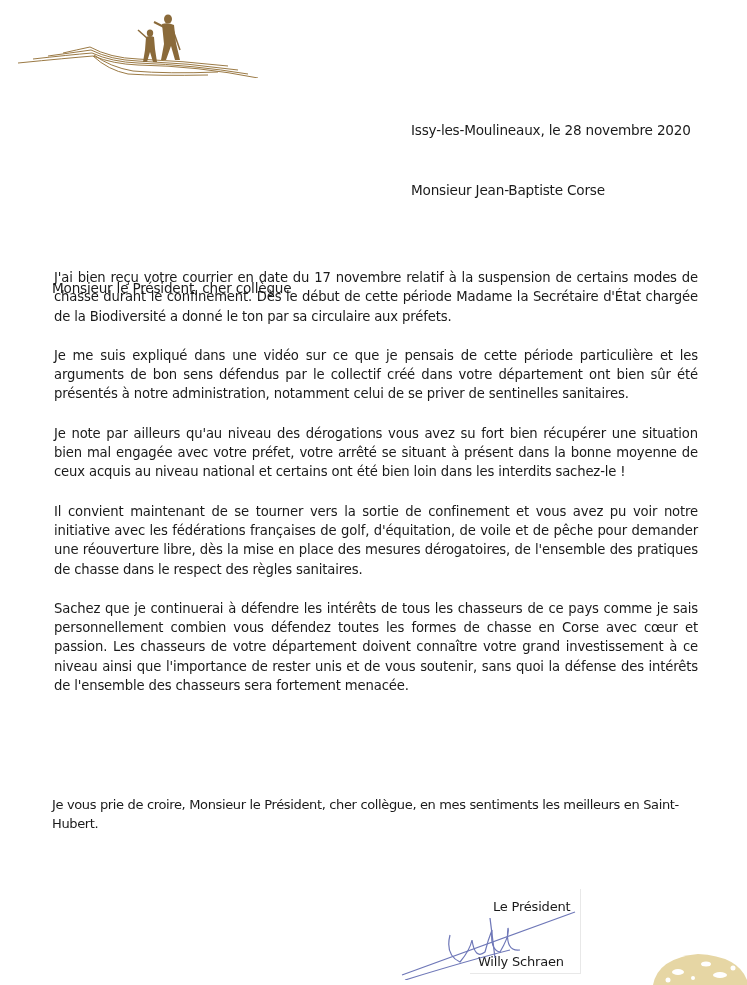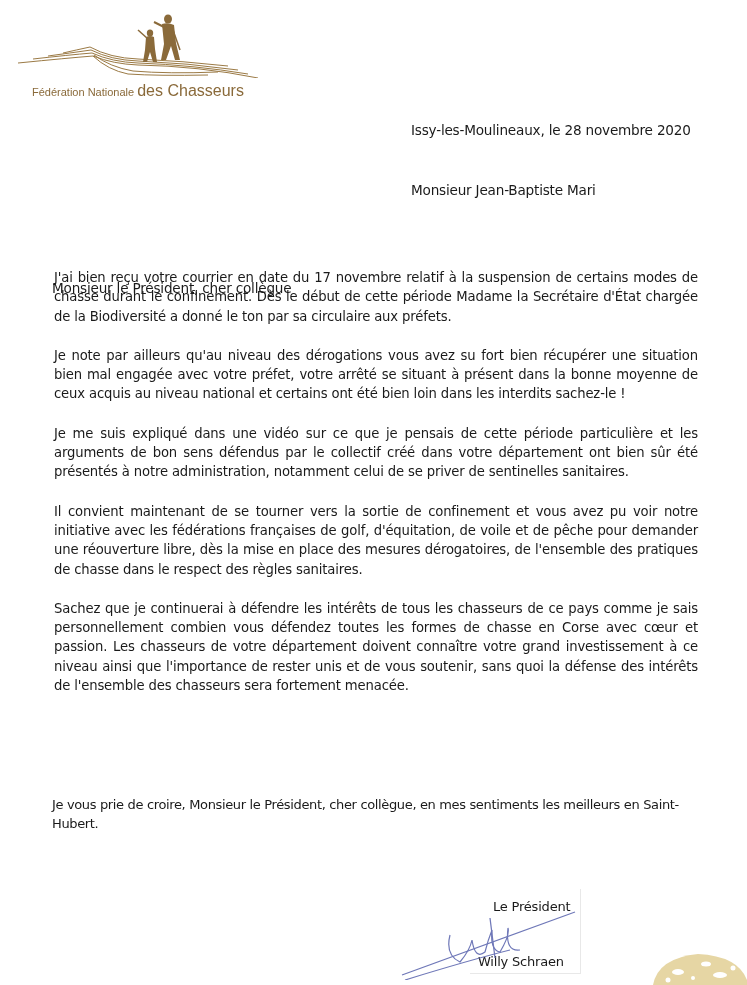--- a/index.html
+++ b/index.html
@@ -38,33 +38,30 @@
     <g fill="#8a6a3a">
       <ellipse cx="160" cy="11" rx="4" ry="4.5"></ellipse>
       <path d="M154 16 Q160 14 166 17 L168 35 L172 52 L167 52 L163 38 L158 52 L153 52 L156 36 Z"></path>
       <path d="M146 14 L158 20" stroke="#8a6a3a" stroke-width="2"></path>
       <path d="M165 22 L172 42" stroke="#8a6a3a" stroke-width="1.5"></path>
       <ellipse cx="142" cy="25" rx="3.2" ry="3.5"></ellipse>
       <path d="M138 29 Q142 27 146 29 L147 41 L149 54 L145 54 L142 44 L139 54 L135 54 L137 42 Z"></path>
       <path d="M130 22 L140 31" stroke="#8a6a3a" stroke-width="1.5"></path>
     </g>
   </svg>
-  <div class="logo-text">
-    <span class="small">Fédération Nationale </span><span class="big">des Chasseurs</span>
-  </div>
 </div>
 
 <div class="date">Issy-les-Moulineaux, le 28 novembre 2020</div>
-<div class="recipient">Monsieur Jean-Baptiste Mari</div>
+<div class="recipient">Monsieur Jean-Baptiste Corse</div>
 <div class="salutation">Monsieur le Président, cher collègue</div>
 
 <div class="body">
   <p>J'ai bien reçu votre courrier en date du 17 novembre relatif à la suspension de certains modes de chasse durant le confinement. Dès le début de cette période Madame la Secrétaire d'État chargée de la Biodiversité a donné le ton par sa circulaire aux préfets.</p>
+  <p>Je me suis expliqué dans une vidéo sur ce que je pensais de cette période particulière et les arguments de bon sens défendus par le collectif créé dans votre département ont bien sûr été présentés à notre administration, notamment celui de se priver de sentinelles sanitaires.</p>
   <p>Je note par ailleurs qu'au niveau des dérogations vous avez su fort bien récupérer une situation bien mal engagée avec votre préfet, votre arrêté se situant à présent dans la bonne moyenne de ceux acquis au niveau national et certains ont été bien loin dans les interdits sachez-le !</p>
-  <p>Je me suis expliqué dans une vidéo sur ce que je pensais de cette période particulière et les arguments de bon sens défendus par le collectif créé dans votre département ont bien sûr été présentés à notre administration, notamment celui de se priver de sentinelles sanitaires.</p>
   <p>Il convient maintenant de se tourner vers la sortie de confinement et vous avez pu voir notre initiative avec les fédérations françaises de golf, d'équitation, de voile et de pêche pour demander une réouverture libre, dès la mise en place des mesures dérogatoires, de l'ensemble des pratiques de chasse dans le respect des règles sanitaires.</p>
   <p>Sachez que je continuerai à défendre les intérêts de tous les chasseurs de ce pays comme je sais personnellement combien vous défendez toutes les formes de chasse en Corse avec cœur et passion. Les chasseurs de votre département doivent connaître votre grand investissement à ce niveau ainsi que l'importance de rester unis et de vous soutenir, sans quoi la défense des intérêts de l'ensemble des chasseurs sera fortement menacée.</p>
 </div>
 
 <div class="closing">Je vous prie de croire, Monsieur le Président, cher collègue, en mes sentiments les meilleurs en Saint-Hubert.</div>
 
 <div class="sigbox"></div>
 <div class="sig-title">Le Président</div>
 <div class="sig-name">Willy Schraen</div>
 

